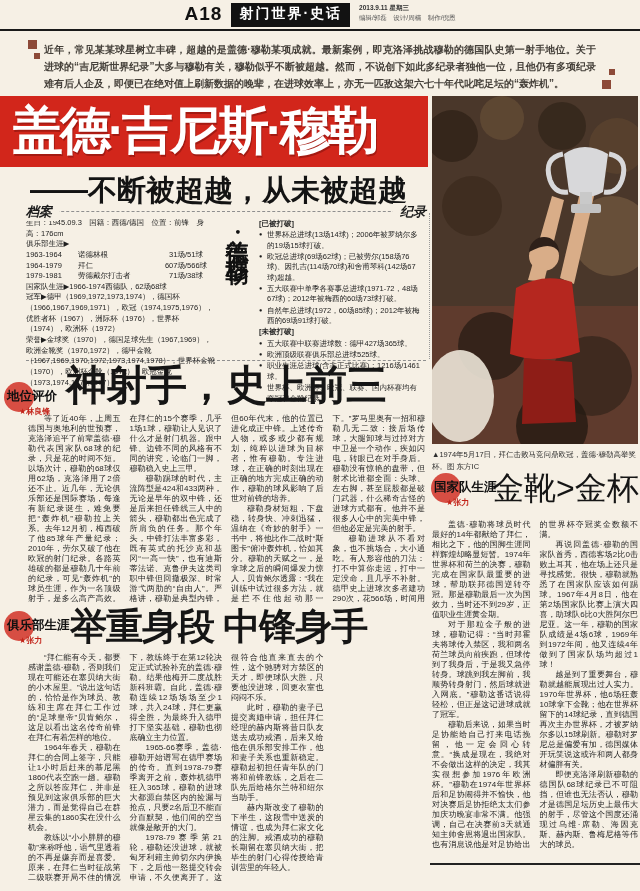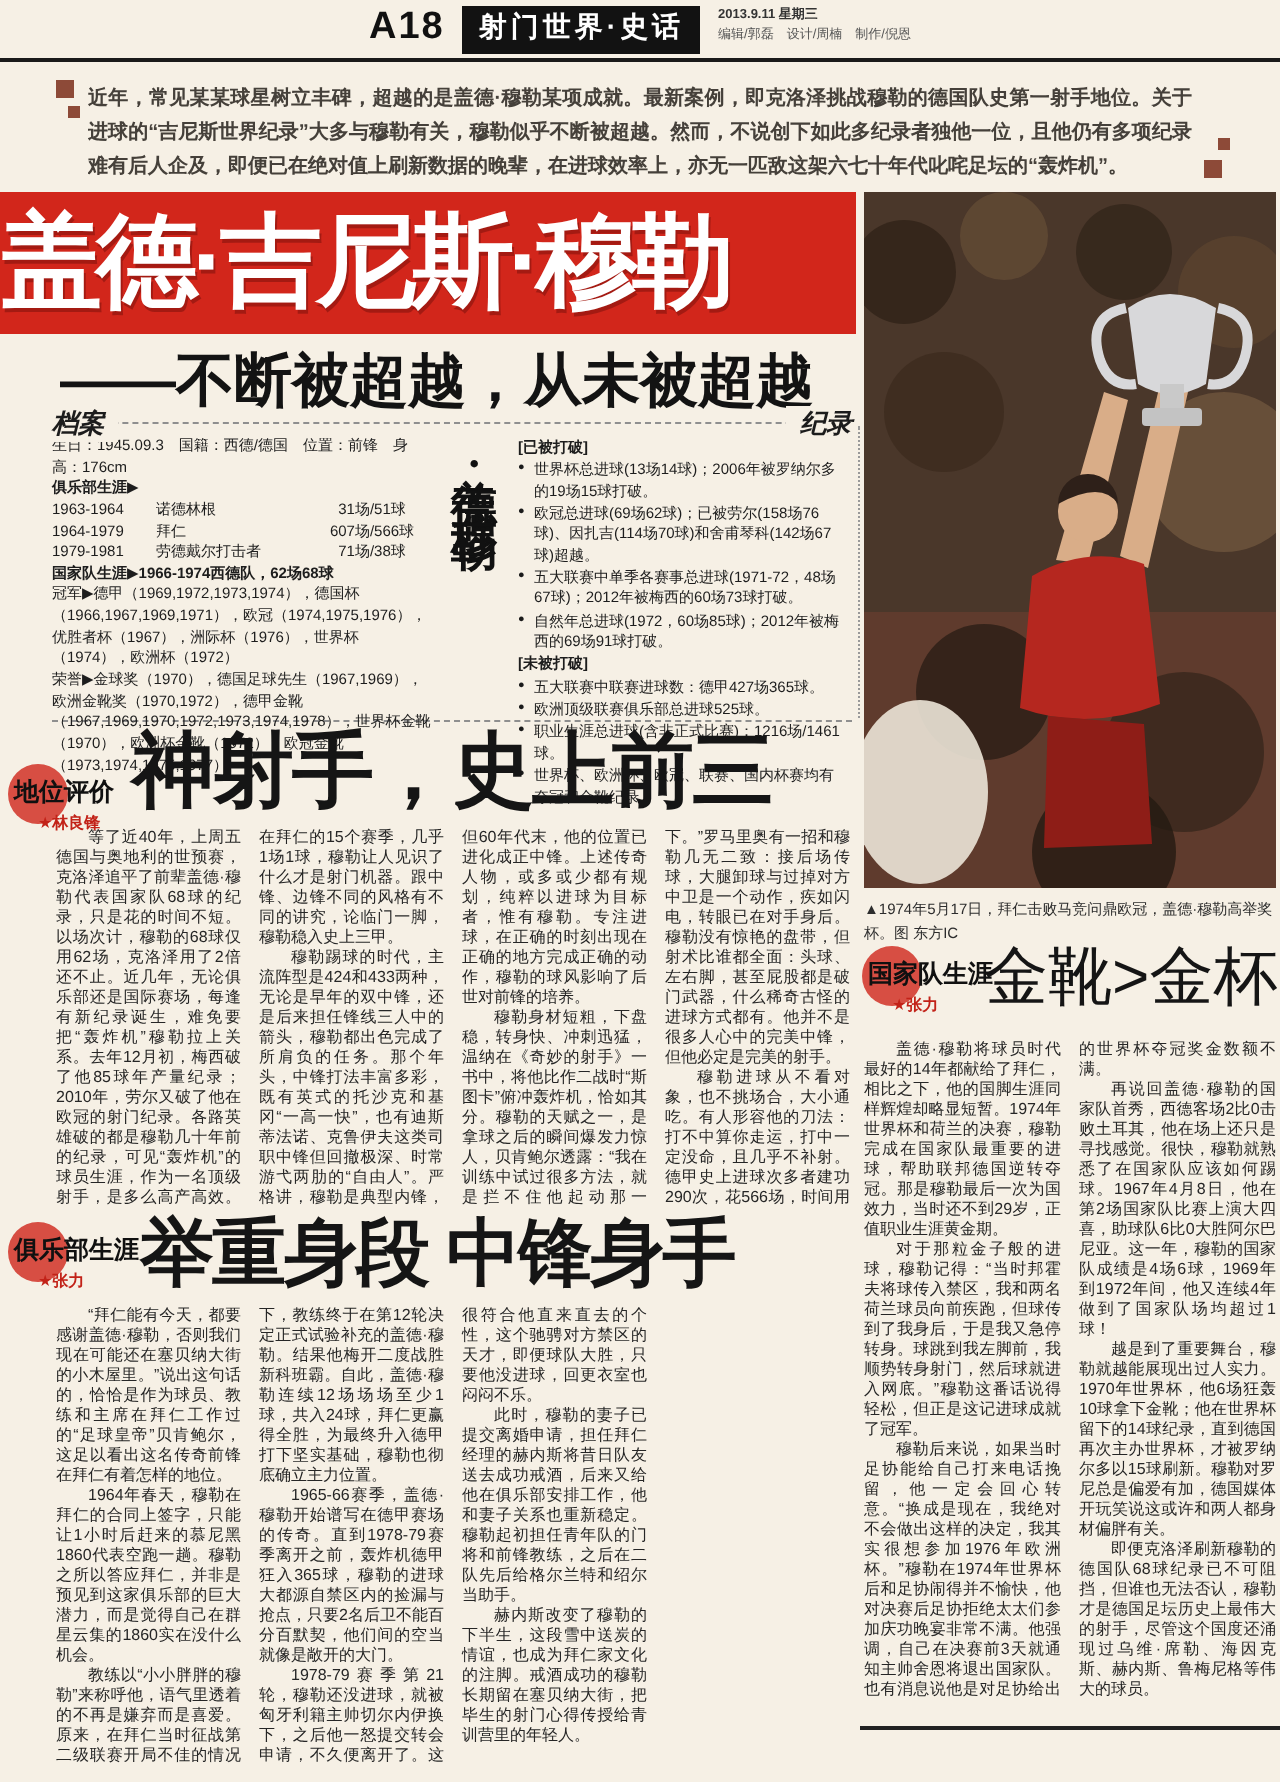--- a/index.html
+++ b/index.html
@@ -21,33 +21,33 @@
          font-weight:bold;color:#45403a;line-height:1.7;text-align:justify;overflow:hidden}
   .sq{position:absolute;background:#8d4a38}
   .sq1{left:28px;top:40px;width:9px;height:9px}
   .sq2{left:34px;top:53px;width:6px;height:6px}
   .sq3{left:602px;top:80px;width:9px;height:9px}
   .sq4{left:609px;top:69px;width:6px;height:6px}
 
   
   .banner{position:absolute;left:0;top:96px;width:428px;height:71px;background:#d2261b;
           display:flex;align-items:center;overflow:hidden}
-  .banner-text{color:#fff;font-weight:900;font-size:51px;letter-spacing:-3px;
+  .banner-text{color:#fff;font-weight:900;font-size:51px;letter-spacing:-3px;padding-left:12px;
                white-space:nowrap;text-shadow:1px 2px 0 rgba(60,0,0,.3)}
   .subhead{position:absolute;left:30px;top:171px;font-size:29px;font-weight:900;color:#131313;white-space:nowrap}
 
   
   .dossier{position:absolute;left:26px;top:211px;width:400px;height:150px;
            border-top:1px dashed #8f8f8f;border-bottom:1px dashed #8f8f8f;display:flex}
   .dossier-label,.records-label{position:absolute;top:-9px;background:#f6f0e5;font-size:13px;
            font-weight:900;font-style:italic;color:#1c1c1c;z-index:2}
   .dossier-label{left:0;padding-right:7px}
   .records-label{right:0;padding-left:7px}
   .profile{width:196px;padding:6px 4px 0 0;font-size:7.5px;line-height:1.42;color:#1d1d1d}
-  .plabel{font-weight:700}
+  .plabel{font-weight:400}
   .profile .row{display:flex}
   .row .period{width:52px}
   .row .club{flex:1}
   .row .stats{width:64px;text-align:center}
   .vname{width:30px;display:flex;justify-content:center;padding-top:8px}
   .vname span{writing-mode:vertical-rl;font-size:23px;font-weight:900;letter-spacing:4px;
               font-family:"Liberation Serif","DejaVu Serif",serif;color:#111}
   .records{flex:1;padding:6px 2px 0 7px;font-size:7.5px;line-height:1.38;color:#1d1d1d}
   .rtitle{font-weight:900;margin:1px 0}
   .item{position:relative;padding-left:8px;margin-bottom:1px}

